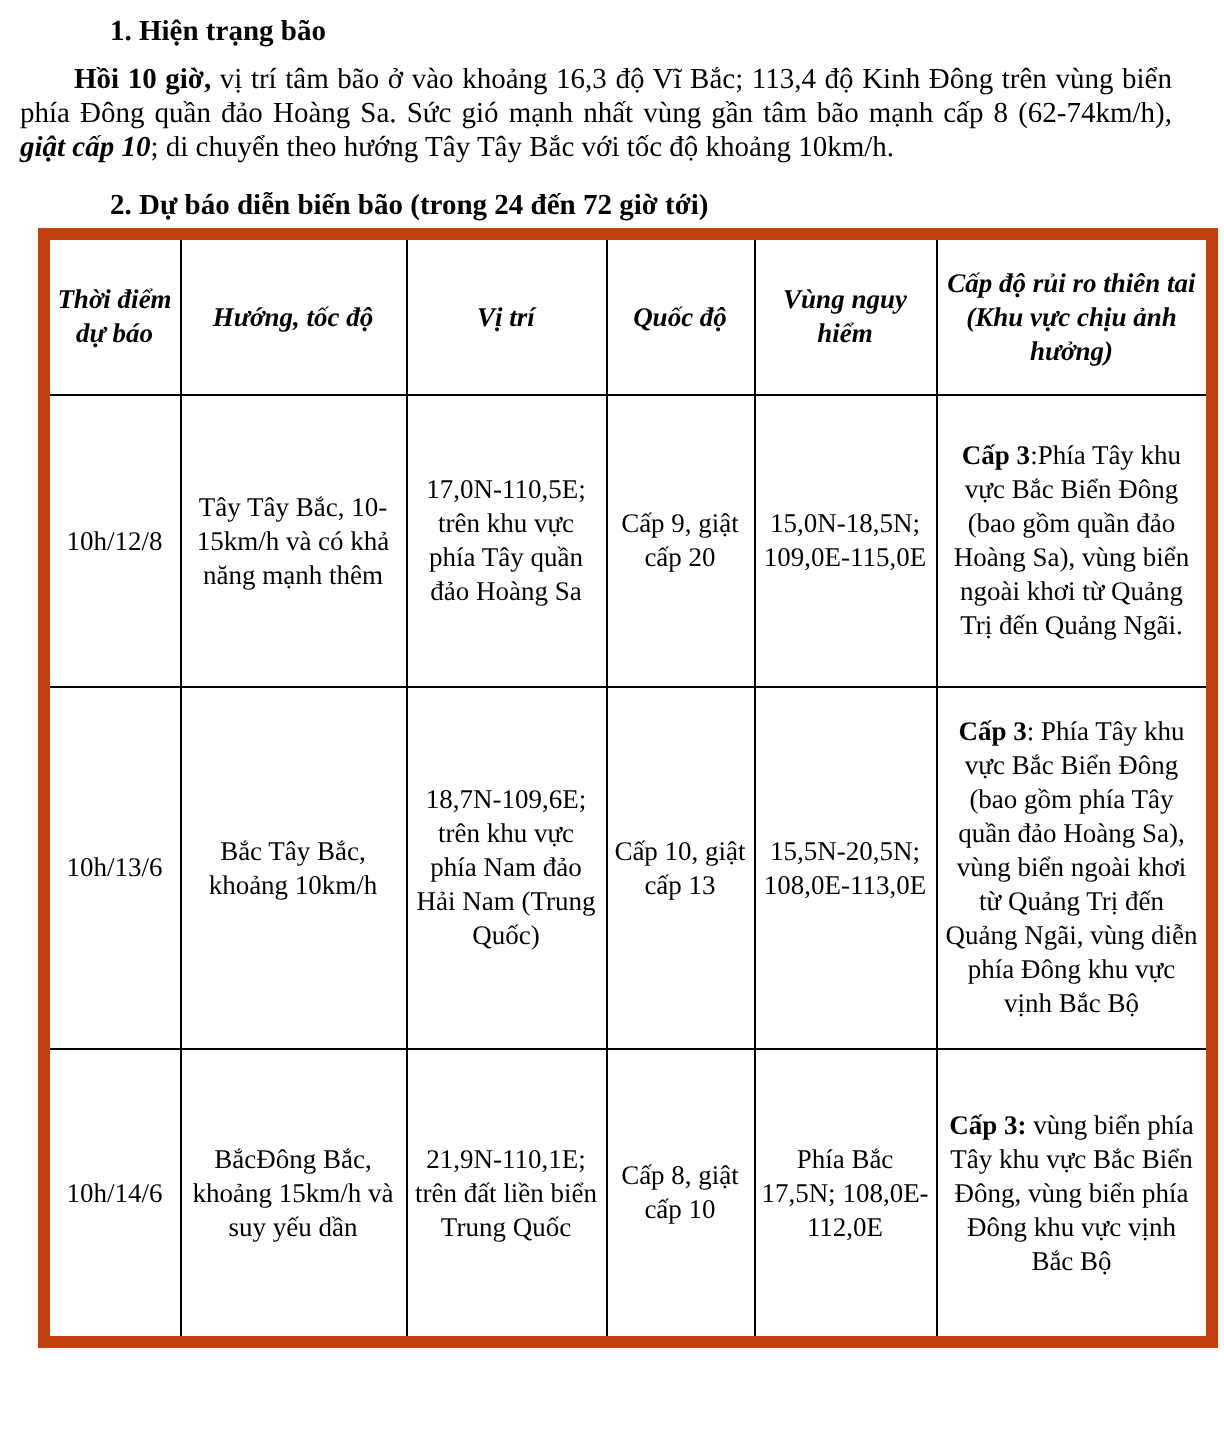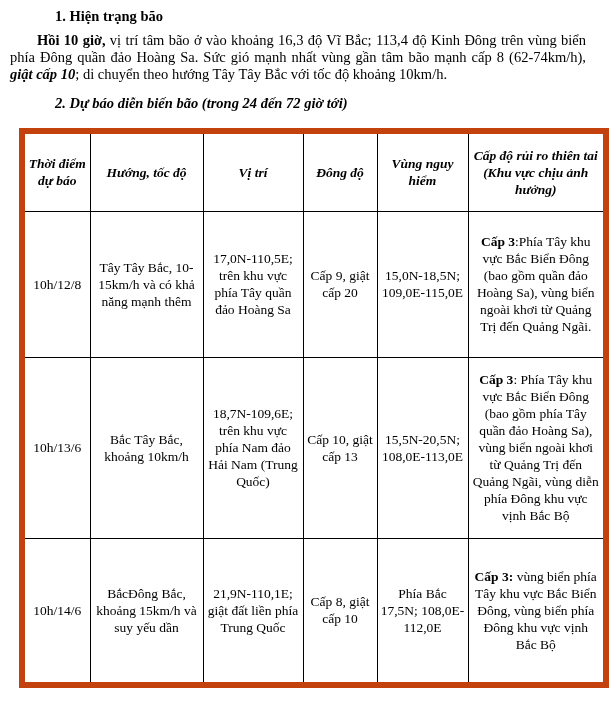--- a/index.html
+++ b/index.html
@@ -13,22 +13,21 @@
   .page { padding: 8px 26px 0 10px; box-sizing: border-box; }
 
   .sec-heading {
     font-size: 14.5px;
     font-weight: bold;
     line-height: 17px;
     margin: 0 0 7px 45px;
   }
   .sec-heading.second {
     margin-top: 12px;
-    margin-bottom: 16px;
-    font-style: italic;
+    margin-bottom: 2px;
   }
   .para {
     font-size: 14.5px;
     line-height: 17px;
     text-align: justify;
     text-indent: 27px;
     margin: 0 0 2px 0;
   }
   .b { font-weight: bold; }
   .bi { font-weight: bold; font-style: italic; }
@@ -85,21 +84,21 @@
         <col class="c2">
         <col class="c3">
         <col class="c4">
         <col class="c5">
     </colgroup>
     <thead>
       <tr>
         <th>Thời điểm dự báo</th>
         <th>Hướng, tốc độ</th>
         <th>Vị trí</th>
-        <th>Đông độ</th>
+        <th>Quốc độ</th>
         <th>Vùng nguy hiểm</th>
         <th>Cấp độ rủi ro thiên tai (Khu vực chịu ảnh hưởng)</th>
       </tr>
     </thead>
     <tbody>
       <tr class="r0">
         <td>10h/12/8</td>
         <td>Tây Tây Bắc, 10-15km/h và có khả năng mạnh thêm</td>
         <td>17,0N-110,5E; trên khu vực phía Tây quần đảo Hoàng Sa</td>
         <td>Cấp 9, giật cấp 20</td>
@@ -110,21 +109,21 @@
         <td>10h/13/6</td>
         <td>Bắc Tây Bắc, khoảng 10km/h</td>
         <td>18,7N-109,6E; trên khu vực phía Nam đảo Hải Nam (Trung Quốc)</td>
         <td>Cấp 10, giật cấp 13</td>
         <td>15,5N-20,5N; 108,0E-113,0E</td>
         <td><span class="b">Cấp 3</span><span>: Phía Tây khu vực Bắc Biển Đông (bao gồm phía Tây quần đảo Hoàng Sa), vùng biển ngoài khơi từ Quảng Trị đến Quảng Ngãi, vùng diễn phía Đông khu vực vịnh Bắc Bộ</span></td>
       </tr>
       <tr class="r2">
         <td>10h/14/6</td>
         <td>BắcĐông Bắc, khoảng 15km/h và suy yếu dần</td>
-        <td>21,9N-110,1E; giật đất liền phía Trung Quốc</td>
+        <td>21,9N-110,1E; trên đất liền biển Trung Quốc</td>
         <td>Cấp 8, giật cấp 10</td>
         <td>Phía Bắc 17,5N; 108,0E-112,0E</td>
         <td><span class="b">Cấp 3:</span><span> vùng biển phía Tây khu vực Bắc Biển Đông, vùng biển phía Đông khu vực vịnh Bắc Bộ</span></td>
       </tr>
     </tbody>
   </table>
 
 </div>
 
 </body></html>

